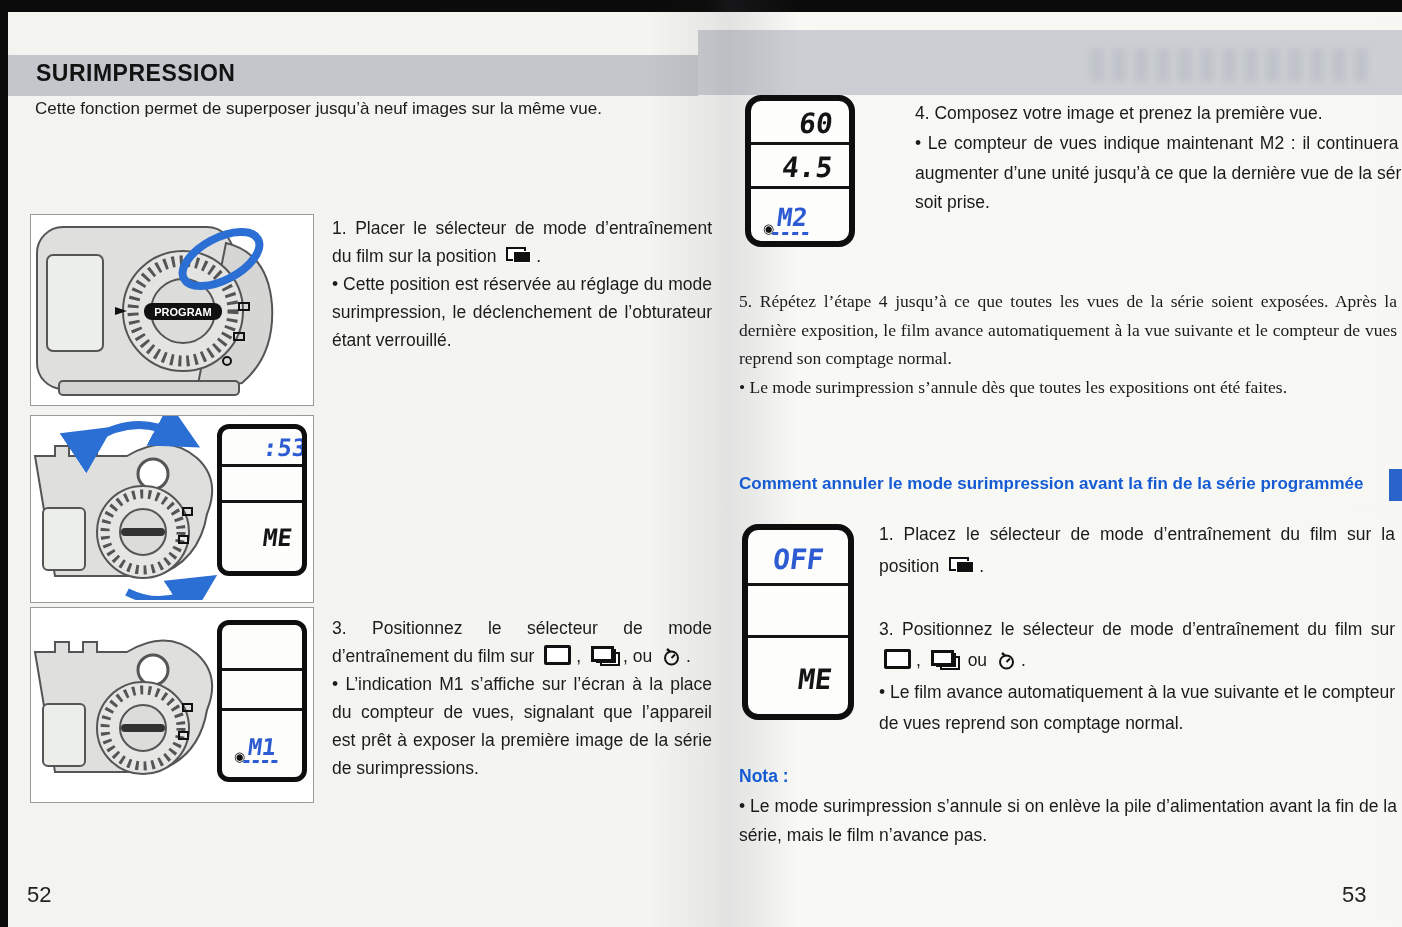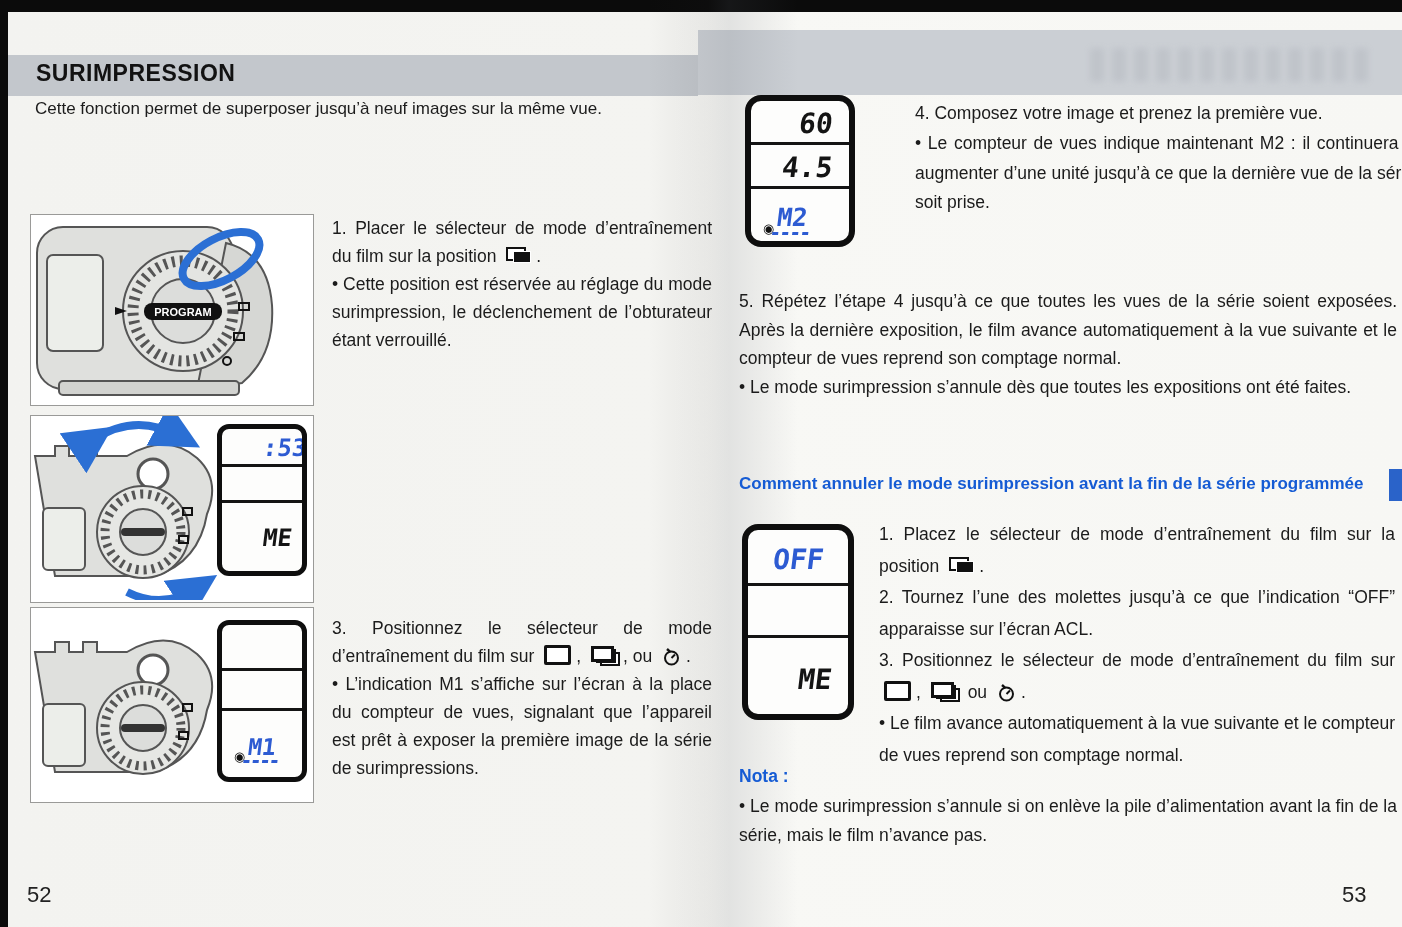--- a/index.html
+++ b/index.html
@@ -173,42 +173,42 @@
       <span class="mcircle">◉</span>
       <span class="seg seg-blue mdash" style="font-size:25px;padding:0 3px;">M2</span>
     </div>
   </div>
 
   <div class="abs step lh-4" style="left:893px;top:99px;width:500px;margin-left:22px;">
     <span>4. Composez votre image et prenez la première vue.</span><br>
     <span>• Le compteur de vues indique maintenant M2 : il continuera à augmenter d’une unité jusqu’à ce que la dernière vue de la série soit prise.</span>
   </div>
 
-  <div class="abs step lh-5" style="left:739px;top:287px;width:658px;">
+  <div class="abs step lh-5" style="left:739px;top:287px;width:658px;font-family:Liberation Serif, serif;">
     <span>5. Répétez l’étape 4 jusqu’à ce que toutes les vues de la série soient exposées. Après la dernière exposition, le film avance automatiquement à la vue suivante et le compteur de vues reprend son comptage normal.</span><br>
     <span>• Le mode surimpression s’annule dès que toutes les expositions ont été faites.</span>
   </div>
 
   <div class="abs heading">Comment annuler le mode surimpression avant la fin de la série programmée</div>
   <div class="abs bluetab"></div>
 
   <div class="lcd abs" style="left:742px;top:524px;width:112px;height:196px;">
     <div class="lcd-row rule" style="height:56px;text-align:center;">
       <span class="seg seg-blue" style="font-size:28px;line-height:60px;">OFF</span>
     </div>
     <div class="lcd-row rule" style="height:52px;"></div>
     <div class="lcd-row" style="height:64px;text-align:right;padding-right:16px;">
       <span class="seg seg-blk" style="font-size:28px;line-height:84px;">ME</span>
     </div>
   </div>
 
   <div class="abs step lh-c" style="left:879px;top:519px;width:516px;">
     <span>1. Placez le sélecteur de mode d’entraînement du film sur la position</span>
     <span class="ico ico-me"><span class="b1"></span><span class="b2"></span></span><span>.</span><br>
-    <span>2. Tournez l’une des molettes jusqu’à ce que l’indication “OFF” apparaisse sur l’écran ACL.</span><br>
+    <br>
     <span>3. Positionnez le sélecteur de mode d’entraînement du film sur</span>
     <span class="ico ico-single"></span><span>,</span>
     <span class="ico ico-cont"><i class="c3"></i><i class="c2"></i><i class="c1"></i></span>
     <span>ou</span>
     <svg class="ico ico-timer" viewBox="0 0 19 19">
       <circle cx="9.5" cy="11" r="6.5" fill="none" stroke="#111" stroke-width="2"></circle>
       <line x1="9.5" y1="11" x2="13" y2="7.5" stroke="#111" stroke-width="2"></line>
       <line x1="5" y1="2" x2="8" y2="4.6" stroke="#111" stroke-width="2.4"></line>
     </svg><span>.</span><br>
     <span>• Le film avance automatiquement à la vue suivante et le compteur de vues reprend son comptage normal.</span>

